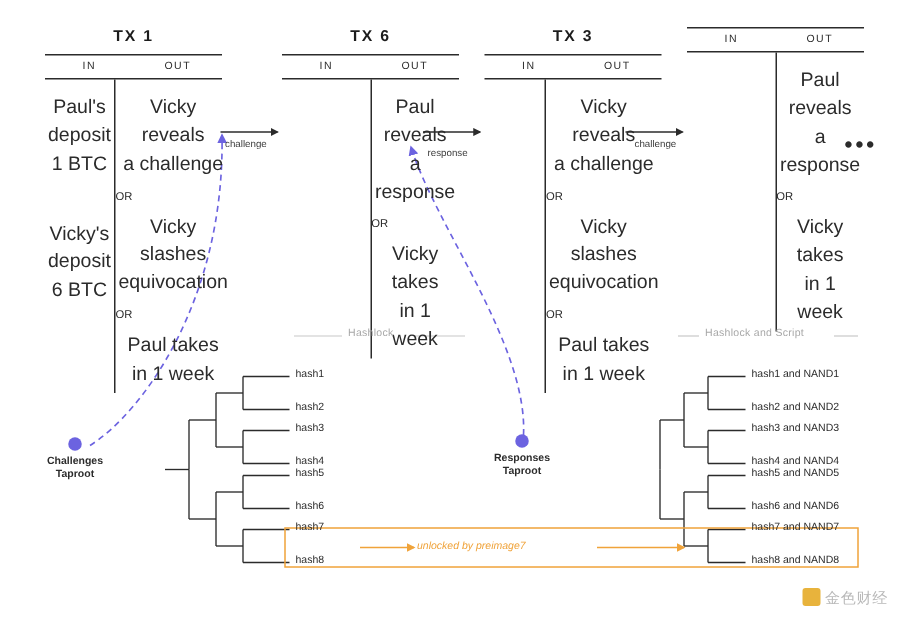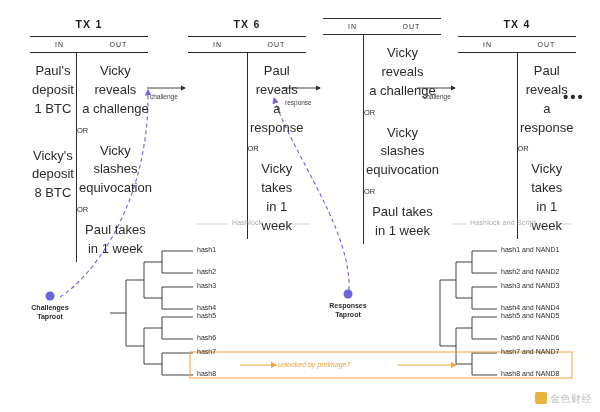--- a/index.html
+++ b/index.html
@@ -255,21 +255,21 @@
       <div>OUT</div>
     </div>
     <div class="tx-body">
       <div class="tx-col left">
         <div class="cell" style="white-space:pre-line;">Paul's
 deposit
 1 BTC</div>
         <div class="gap"></div>
         <div class="cell" style="white-space:pre-line;">Vicky's
 deposit
-8 BTC</div>
+6 BTC</div>
       </div>
       <div class="tx-col">
         <div class="cell" style="white-space:pre-line;">Vicky reveals
 a challenge</div>
         <div class="or">OR</div>
         <div class="cell" style="white-space:pre-line;">Vicky slashes
 equivocation</div>
         <div class="or">OR</div>
         <div class="cell" style="white-space:pre-line;">Paul takes
 in 1 week</div>
@@ -289,41 +289,41 @@
         <div class="cell" style="white-space:pre-line;">Paul reveals
 a response</div>
         <div class="or">OR</div>
         <div class="cell" style="white-space:pre-line;">Vicky takes
 in 1 week</div>
       </div>
     </div>
   </div>
 
   <div class="tx" style="left:323px; top:18px;">
+    <div class="tx-title">TX 3</div>
     <div class="tx-head">
       <div>IN</div>
       <div>OUT</div>
     </div>
     <div class="tx-body">
       <div class="tx-col left"></div>
       <div class="tx-col">
         <div class="cell" style="white-space:pre-line;">Vicky reveals
 a challenge</div>
         <div class="or">OR</div>
         <div class="cell" style="white-space:pre-line;">Vicky slashes
 equivocation</div>
         <div class="or">OR</div>
         <div class="cell" style="white-space:pre-line;">Paul takes
 in 1 week</div>
       </div>
     </div>
   </div>
 
   <div class="tx" style="left:458px; top:18px;">
-    <div class="tx-title">TX 4</div>
     <div class="tx-head">
       <div>IN</div>
       <div>OUT</div>
     </div>
     <div class="tx-body">
       <div class="tx-col left"></div>
       <div class="tx-col">
         <div class="cell" style="white-space:pre-line;">Paul reveals
 a response</div>
         <div class="or">OR</div>

